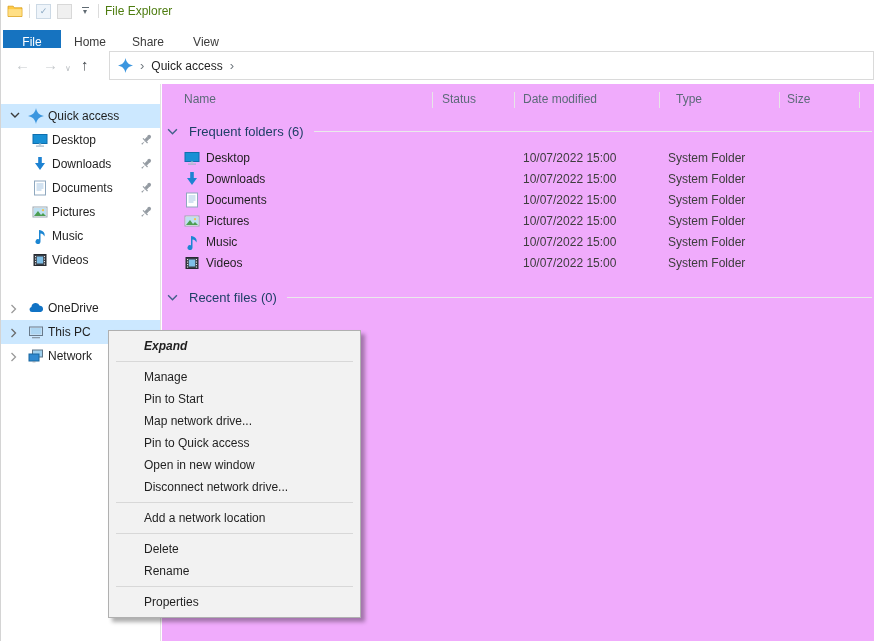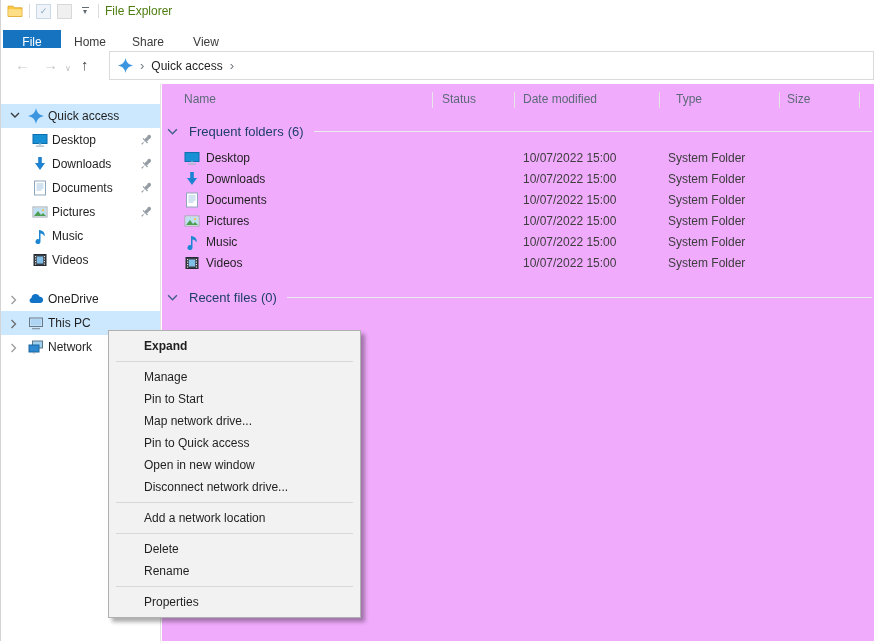--- a/index.html
+++ b/index.html
@@ -61,21 +61,21 @@
     border-right: 1px solid #e2e2e2; background: #fff; padding-top: 20px;
   }
   .side-row { position: relative; height: 24px; }
   .side-row.selected { background: #cce8ff; }
   .s-exp { position: absolute; left: 9px; top: 8px; }
   .s-icon { position: absolute; left: 27px; top: 4px; width: 16px; height: 16px; }
   .s-icon.child { left: 31px; }
   .s-label { position: absolute; left: 47px; line-height: 24px; white-space: nowrap; }
   .s-label.child { left: 51px; }
   .s-pin { position: absolute; right: 6px; top: 4px; width: 16px; height: 16px; }
-  .gap7 { margin-top: 15px; }
+  .gap7 { margin-top: 24px; }
   .gap8 { margin-top: 0; }
 
   
   .content { position: absolute; top: 84px; left: 161px; right: 0; bottom: 0; background: #f0abfc; }
   .colheader { position: relative; height: 32px; }
   .col-label { position: absolute; top: 8px; color: #5c6a79; white-space: nowrap; }
   .col-sep { position: absolute; top: 8px; width: 1px; height: 16px; background: #e6e6e6; }
 
   .group-header { display: flex; align-items: center; height: 22px; margin-top: 4px; }
   .group-header.recent { margin-top: 12px; }
@@ -92,21 +92,21 @@
   .f-type { position: absolute; left: 506px; line-height: 21px; color: #3d3d3d; }
 
   
   .context-menu {
     position: absolute; left: 107px; top: 330px; width: 253px;
     background: #f2f2f2; border: 1px solid #b0b0b0;
     box-shadow: 4px 4px 4px rgba(0,0,0,0.32);
     padding: 4px 0; z-index: 10;
   }
   .menu-item { height: 22px; line-height: 22px; padding-left: 35px; color: #1f1f1f; white-space: nowrap; }
-  .menu-item.default { font-weight: bold; }
+  .menu-item.default { font-weight: bold; font-style: italic; }
   .menu-sep { height: 1px; background: #d8d8d8; margin: 4px 7px; }
 
   svg { display: block; }
 </style>
 </head>
 <body>
 
 <div class="titlebar">
   <span>
     <svg width="16" height="16" viewBox="0 0 16 16">

